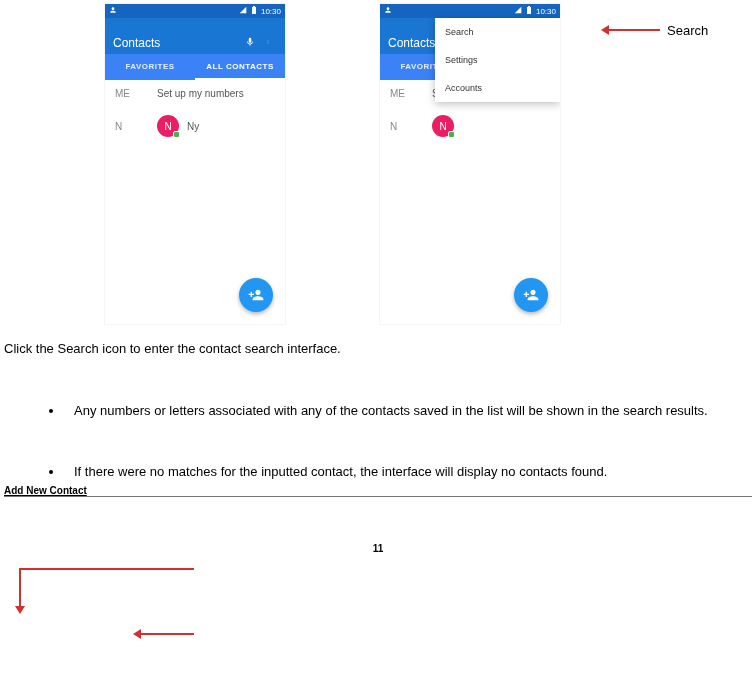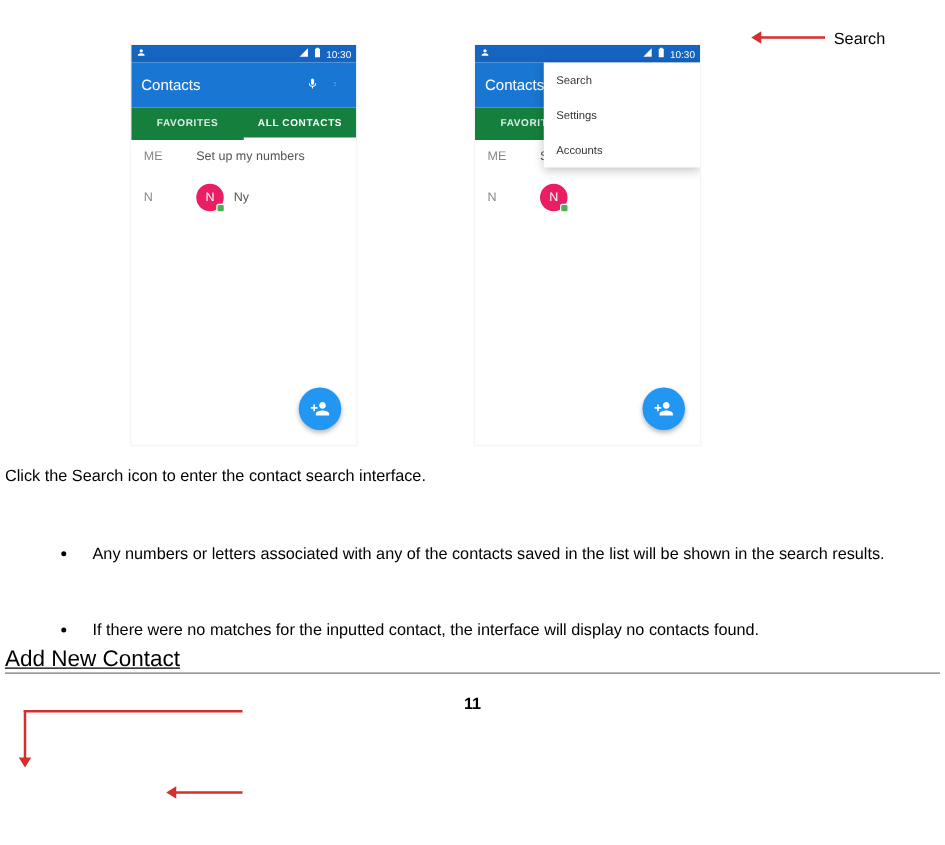--- a/index.html
+++ b/index.html
@@ -11,21 +11,20 @@
     width: 756px;
     height: 676px;
     position: relative;
     font-size: 13px;
     color: #000;
   }
   .phones-row {
     display: flex;
     flex-direction: row;
     padding: 4px 0 0 0;
-    margin-top: 32px;
   }
   .phone-wrap {
     position: relative;
   }
   .phone-wrap.left { margin-left: 105px; }
   .phone-wrap.right { margin-left: 95px; }
   .phone {
     width: 180px;
     height: 320px;
     background: #fff;
@@ -42,30 +41,30 @@
     padding: 0 4px;
     gap: 4px;
     color: #fff;
     font-size: 8px;
   }
   .statusbar .sig { display:inline-block; }
   .appbar {
     height: 30px;
     background: #1976d2;
     display: flex;
-    align-items: center;
+    align-items: flex-start;
     padding: 18px 8px;
     color: #fff;
     font-size: 12px;
   }
   .appbar .title { flex: 1; font-weight: 500; }
   .appbar .mic, .appbar .more { width: 18px; text-align: center; }
   .tabs {
     height: 26px;
-    background: #15803d;
+    background: #3b82f6;
     display: flex;
   }
   .tab {
     flex: 1;
     color: rgba(255,255,255,0.85);
     font-size: 8px;
     font-weight: 700;
     letter-spacing: 0.5px;
     display: flex;
     align-items: center;
@@ -188,35 +187,35 @@
   .body-text ul {
     margin: 4px 0 4px 0;
     padding-left: 60px;
   }
   .body-text li {
     margin-bottom: 4px;
     padding-left: 10px;
     margin-top: 44px;
   }
   .section-hd {
-    font-weight: 400;
+    font-weight: 700;
     text-decoration: underline;
     margin: 2px 4px 0 4px;
-    font-size: 18px;
+    font-size: 10px;
   }
   .hr {
     border: none;
     border-top: 1px solid #777;
     margin: 0 4px;
   }
   .pagenum {
     text-align: center;
-    font-size: 13px;
+    font-size: 10px;
     font-weight: 700;
-    margin-top: 16px;
+    margin-top: 46px;
   }
   
   .stray-wrap {
     position: absolute;
     left: 6px;
     top: 568px;
   }
   .stray-line-h1 {
     position: absolute;
     top: 0;

